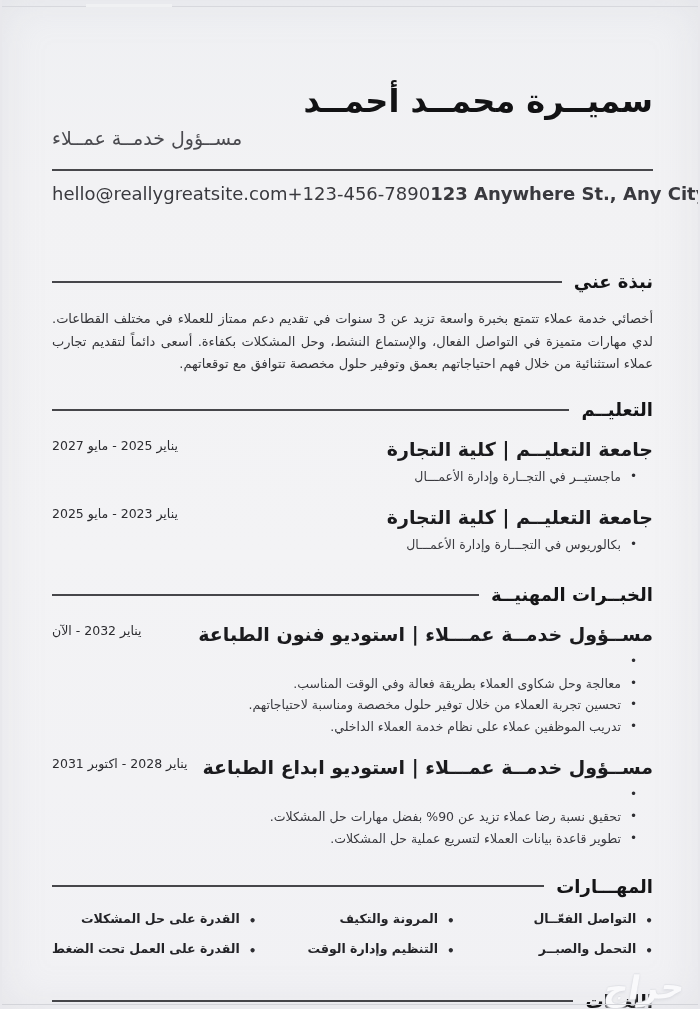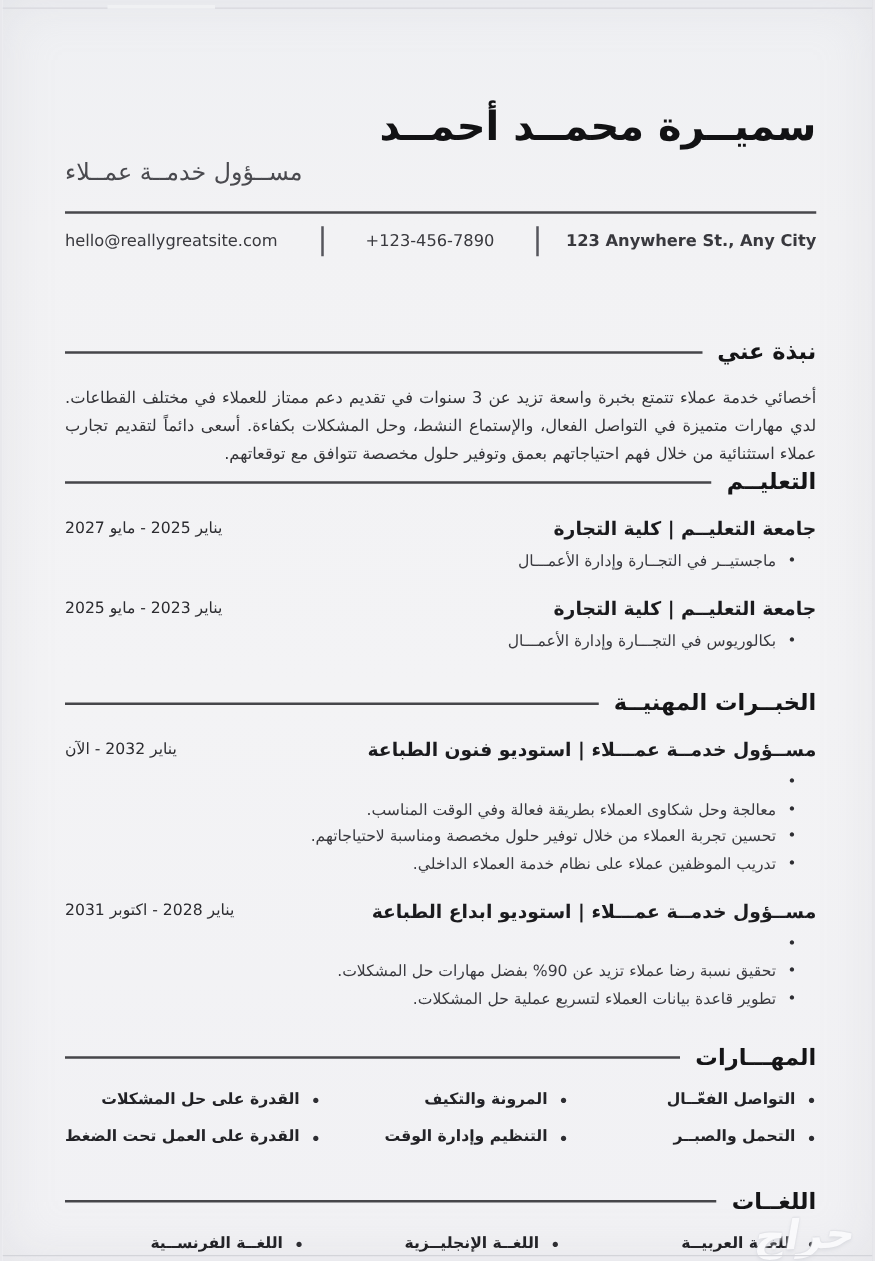--- a/index.html
+++ b/index.html
@@ -44,21 +44,21 @@
     font-size:19px;font-weight:500;color:#4a4a4f;
     text-align:left;
   }
   .header-divider{
     margin-top:20px;height:2px;background:#48484c;border:none;
   }
   .contact-row{
     direction:ltr;
     margin-top:10px;
     display:flex;align-items:center;
-    font-size:13px;color:#39393e;
+    font-size:18px;color:#39393e;
   }
   .contact-cell{white-space:nowrap;}
   .contact-cell.email{flex:1.2;text-align:left;}
   .contact-cell.phone{flex:1;text-align:center;}
   .contact-cell.address{flex:1.3;text-align:right;font-weight:bold;}
   .contact-sep{width:2px;height:24px;background:#56565c;}
   
   .section{margin-top:0;}
   .sec-head{
     display:flex;align-items:center;gap:12px;justify-content:flex-end;
@@ -66,30 +66,30 @@
   .sec-title{
     margin:0;font-size:18px;font-weight:800;color:#151517;white-space:nowrap;
   }
   .sec-rule{flex:1;height:2px;background:#46464a;}
   .about{margin-top:66px;}
   .about-text{
     margin:16px 0 0 0;
     font-size:13px;line-height:1.72;
     text-align:justify;color:#353539;
   }
-  .education{}
+  .education{margin-top:24px;}
   .experience{margin-top:28px;}
   .skills{margin-top:26px;}
   .languages{margin-top:28px;}
   .entry{margin-top:18px;}
   .entry-top{
     display:flex;justify-content:space-between;align-items:flex-start;gap:12px;
   }
   .entry-title{
-    font-size:15px;font-weight:700;color:#1b1b1e;
+    font-size:19px;font-weight:700;color:#1b1b1e;
   }
   .entry-date{
     font-size:12.5px;color:#2c2c30;white-space:nowrap;text-align:left;
   }
   ul.bullets{
     list-style:none;margin:6px 0 0 0;padding:0 16px 0 0;
   }
   ul.bullets li{
     display:flex;gap:9px;align-items:flex-start;
     font-size:12.5px;line-height:1.75;color:#3a3a3f;

